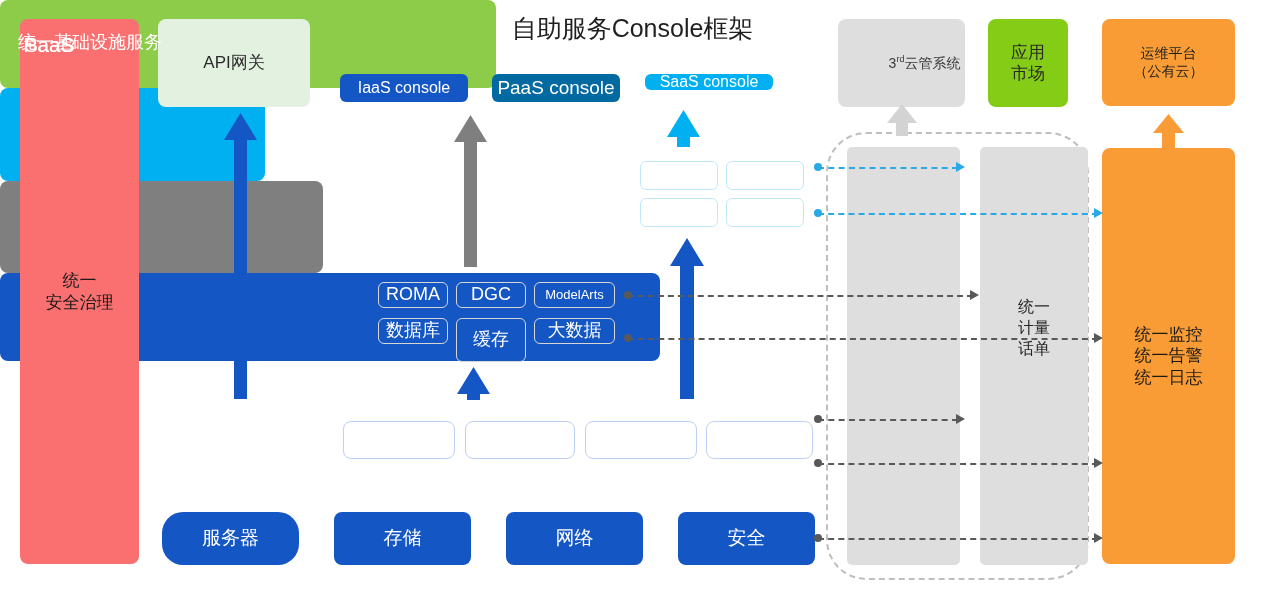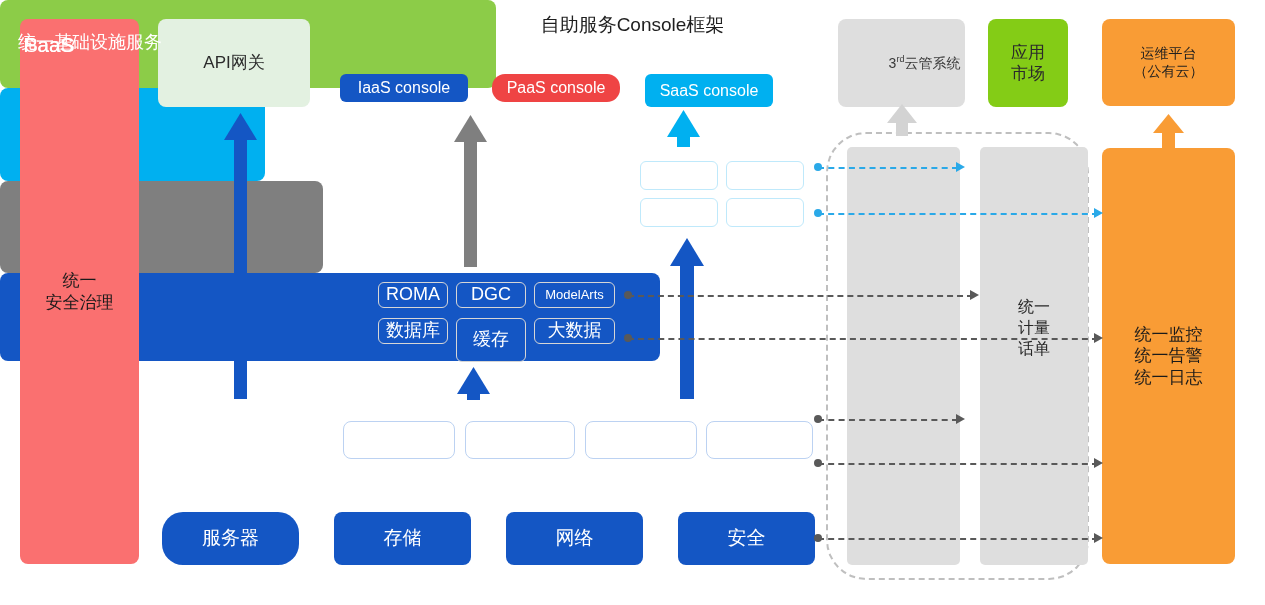--- a/index.html
+++ b/index.html
@@ -16,26 +16,26 @@
       border-radius:8px;font-size:17px;color:#1a1a1a;}
 
   
   #api-gateway{left:158px;top:19px;width:152px;height:88px;background:#e3f1e1;
       font-size:17px;color:#2b2b2b;}
 
   
   #console-frame{left:322px;top:19px;width:496px;height:88px;background:#8ccc48;
       display:block;border-radius:8px;}
   #console-title{position:absolute;left:0;top:12px;width:100%;text-align:center;
-      font-size:19px;color:#1f1f1f;}
+      font-size:25px;color:#1f1f1f;}
   #iaas-console{left:340px;top:74px;width:128px;height:28px;background:#1456c4;
       color:#fff;font-size:16px;}
-  #paas-console{left:492px;top:74px;width:128px;height:28px;background:#ef4444;
-      color:#fff;font-size:16px;border-radius:13px;}
-  #saas-console{left:645px;top:74px;width:128px;height:33px;background:#00b0f0;
+  #paas-console{left:492px;top:74px;width:128px;height:28px;background:#0369a1;
+      color:#fff;font-size:19px;}
+  #saas-console{left:645px;top:74px;width:128px;height:16px;background:#00b0f0;
       color:#fff;font-size:16px;}
 
   
   #third-cloud{left:838px;top:19px;width:127px;height:88px;background:#dedede;
       font-size:14px;color:#3a3a3a;padding-left:46px;}
   #third-cloud sup{font-size:9px;vertical-align:super;}
   #app-market{left:988px;top:19px;width:80px;height:88px;background:#84cc16;
       font-size:17px;color:#2b2b2b;}
 
   

